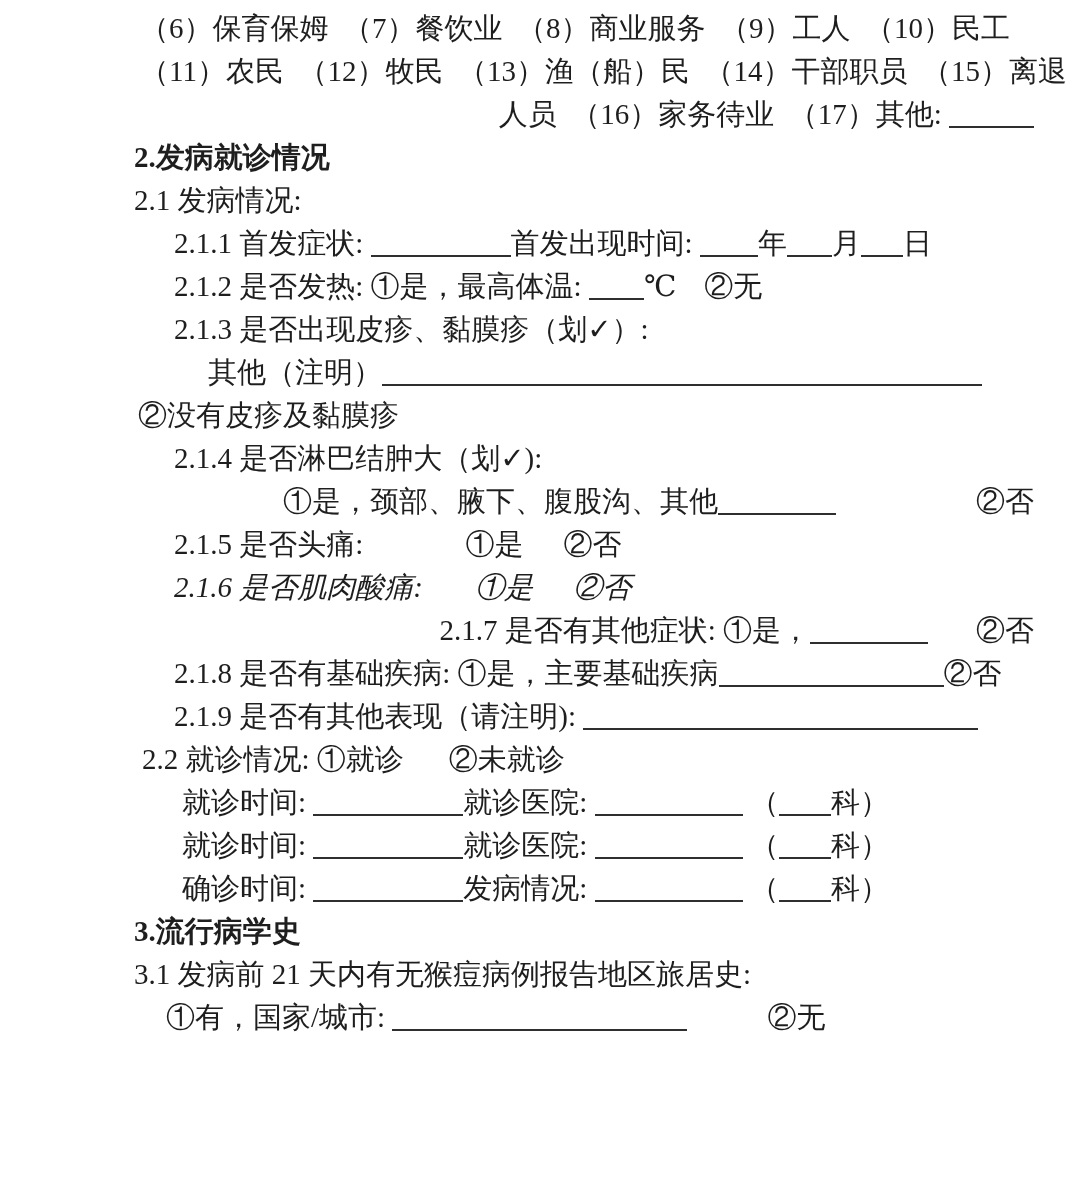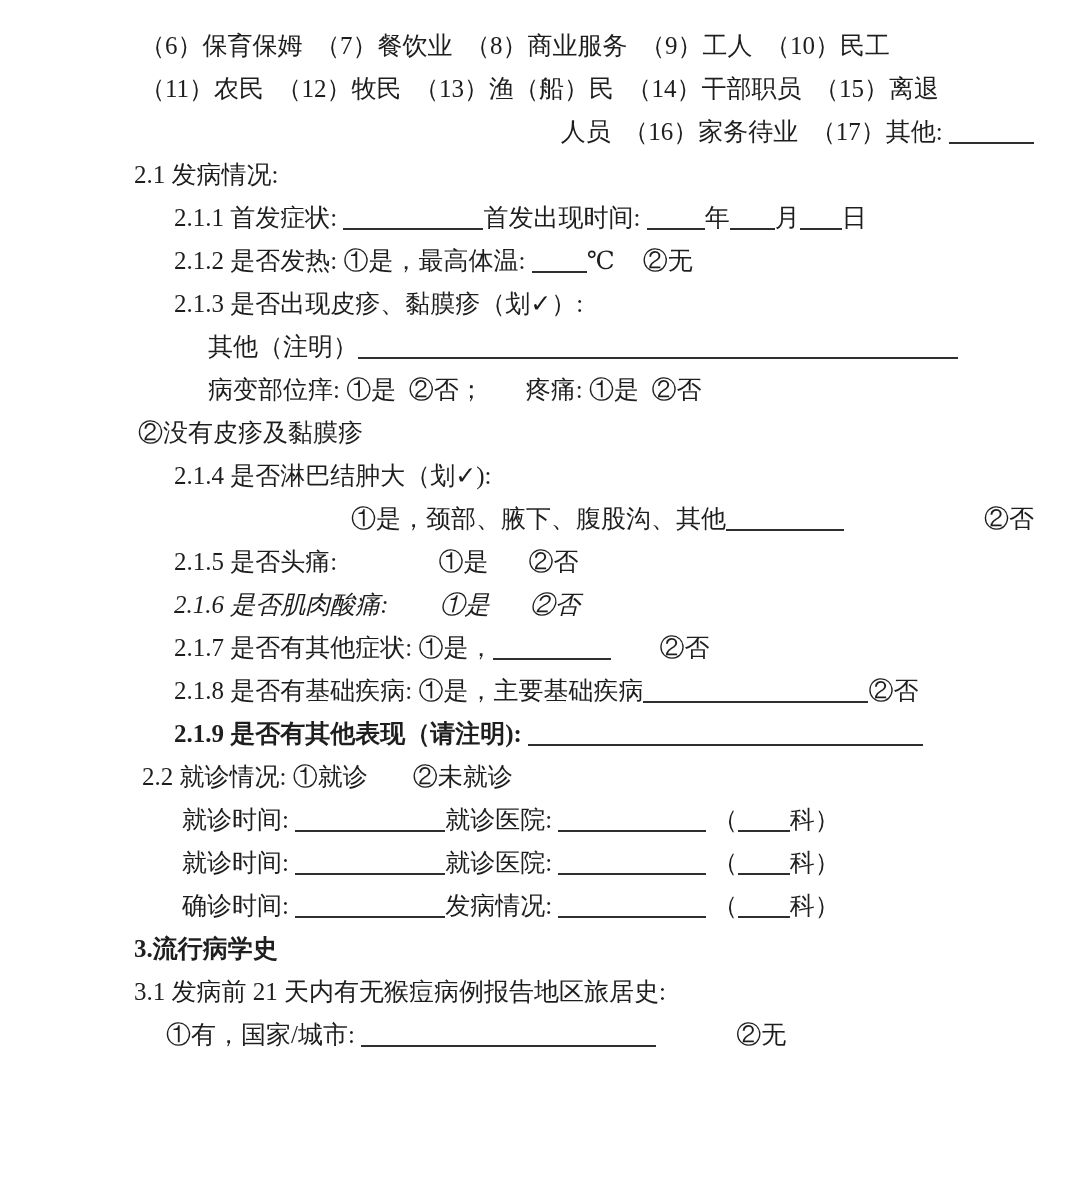--- a/index.html
+++ b/index.html
@@ -6,25 +6,25 @@
     margin: 0;
     padding: 0;
     background: #ffffff;
     width: 1080px;
     height: 1185px;
     overflow: hidden;
   }
   .page {
     box-sizing: border-box;
     margin-left: 134px;
-    padding-top: 24px;
+    padding-top: 7px;
     width: 900px;
     color: #1e1e1e;
     font-family: "Liberation Serif", "DejaVu Serif", serif;
-    font-size: 25px;
+    font-size: 29px;
   }
   .line {
     height: 43px;
     line-height: 43px;
     white-space: pre;
   }
   .line.bold {
     font-weight: 700;
   }
   .blank {
@@ -38,34 +38,34 @@
     height: 1px;
   }
 </style>
 </head>
 <body>
 
 <div class="page" style="color: rgb(30, 30, 30);">
     <div class="line" style="padding-left: 6px;"><span>（6）保育保姆  （7）餐饮业  （8）商业服务  （9）工人  （10）民工</span></div>
     <div class="line" style="padding-left: 6px;"><span>（11）农民  （12）牧民  （13）渔（船）民  （14）干部职员  （15）离退</span></div>
     <div class="line" style="padding-left: 6px; text-align: right;"><span>人员  （16）家务待业  （17）其他: </span><span class="blank" style="width: 85px; border-bottom-color: rgb(47, 47, 47);"></span></div>
+    <div class="line bold" style="padding-left: 0px;"><span>2.发病就诊情况</span></div>
     <div class="line" style="padding-left: 0px;"><span>2.1 发病情况:</span></div>
     <div class="line" style="padding-left: 40px;"><span>2.1.1 首发症状: </span><span class="blank" style="width: 140px; border-bottom-color: rgb(47, 47, 47);"></span><span>首发出现时间: </span><span class="blank" style="width: 58px; border-bottom-color: rgb(47, 47, 47);"></span><span>年</span><span class="blank" style="width: 45px; border-bottom-color: rgb(47, 47, 47);"></span><span>月</span><span class="blank" style="width: 42px; border-bottom-color: rgb(47, 47, 47);"></span><span>日</span></div>
     <div class="line" style="padding-left: 40px;"><span>2.1.2 是否发热: ①是，最高体温: </span><span class="blank" style="width: 55px; border-bottom-color: rgb(47, 47, 47);"></span><span>℃</span><span class="gap" style="width: 28px;"></span><span>②无</span></div>
     <div class="line" style="padding-left: 40px;"><span>2.1.3 是否出现皮疹、黏膜疹（划✓）:</span></div>
     <div class="line" style="padding-left: 74px;"><span>其他（注明）</span><span class="blank" style="width: 600px; border-bottom-color: rgb(47, 47, 47);"></span></div>
-    <div class="line" style="padding-left: 74px;"><span>病变部位痒: ①是  ②否；</span><span class="gap" style="width: 42px;"></span><span>疼痛: ①是  ②否</span></div>
     <div class="line" style="padding-left: 4px;"><span>②没有皮疹及黏膜疹</span></div>
     <div class="line" style="padding-left: 40px;"><span>2.1.4 是否淋巴结肿大（划✓):</span></div>
     <div class="line" style="padding-left: 4px; text-align: right;"><span>①是，颈部、腋下、腹股沟、其他</span><span class="blank" style="width: 118px; border-bottom-color: rgb(47, 47, 47);"></span><span class="gap" style="width: 140px;"></span><span>②否</span></div>
     <div class="line" style="padding-left: 40px;"><span>2.1.5 是否头痛: </span><span class="gap" style="width: 95px;"></span><span>①是</span><span class="gap" style="width: 40px;"></span><span>②否</span></div>
     <div class="line" style="padding-left: 40px; font-style: italic;"><span>2.1.6 是否肌肉酸痛: </span><span class="gap" style="width: 45px;"></span><span>①是</span><span class="gap" style="width: 40px;"></span><span>②否</span></div>
-    <div class="line" style="padding-left: 40px;"><span>2.1.7 是否有其他症状: ①是，</span><span class="blank" style="width: 118px; border-bottom-color: rgb(47, 47, 47);"></span><span class="gap" style="width: 48px;"></span><span>②否</span></div>
+    <div class="line" style="padding-left: 40px; text-align: right;"><span>2.1.7 是否有其他症状: ①是，</span><span class="blank" style="width: 118px; border-bottom-color: rgb(47, 47, 47);"></span><span class="gap" style="width: 48px;"></span><span>②否</span></div>
     <div class="line" style="padding-left: 40px;"><span>2.1.8 是否有基础疾病: ①是，主要基础疾病</span><span class="blank" style="width: 225px; border-bottom-color: rgb(47, 47, 47);"></span><span>②否</span></div>
-    <div class="line" style="padding-left: 40px; font-weight: bold;"><span>2.1.9 是否有其他表现（请注明): </span><span class="blank" style="width: 395px; border-bottom-color: rgb(47, 47, 47);"></span></div>
+    <div class="line" style="padding-left: 40px;"><span>2.1.9 是否有其他表现（请注明): </span><span class="blank" style="width: 395px; border-bottom-color: rgb(47, 47, 47);"></span></div>
     <div class="line" style="padding-left: 0px; margin-left: 8px;"><span>2.2 就诊情况: ①就诊</span><span class="gap" style="width: 45px;"></span><span>②未就诊</span></div>
     <div class="line" style="padding-left: 48px;"><span>就诊时间: </span><span class="blank" style="width: 150px; border-bottom-color: rgb(47, 47, 47);"></span><span>就诊医院: </span><span class="blank" style="width: 148px; border-bottom-color: rgb(47, 47, 47);"></span><span> （</span><span class="blank" style="width: 52px; border-bottom-color: rgb(47, 47, 47);"></span><span>科）</span></div>
     <div class="line" style="padding-left: 48px;"><span>就诊时间: </span><span class="blank" style="width: 150px; border-bottom-color: rgb(47, 47, 47);"></span><span>就诊医院: </span><span class="blank" style="width: 148px; border-bottom-color: rgb(47, 47, 47);"></span><span> （</span><span class="blank" style="width: 52px; border-bottom-color: rgb(47, 47, 47);"></span><span>科）</span></div>
     <div class="line" style="padding-left: 48px;"><span>确诊时间: </span><span class="blank" style="width: 150px; border-bottom-color: rgb(47, 47, 47);"></span><span>发病情况: </span><span class="blank" style="width: 148px; border-bottom-color: rgb(47, 47, 47);"></span><span> （</span><span class="blank" style="width: 52px; border-bottom-color: rgb(47, 47, 47);"></span><span>科）</span></div>
     <div class="line bold" style="padding-left: 0px;"><span>3.流行病学史</span></div>
     <div class="line" style="padding-left: 0px;"><span>3.1 发病前 21 天内有无猴痘病例报告地区旅居史:</span></div>
     <div class="line" style="padding-left: 32px;"><span>①有，国家/城市: </span><span class="blank" style="width: 295px; border-bottom-color: rgb(47, 47, 47);"></span><span class="gap" style="width: 80px;"></span><span>②无</span></div>
   </div>
 
 </body></html>

